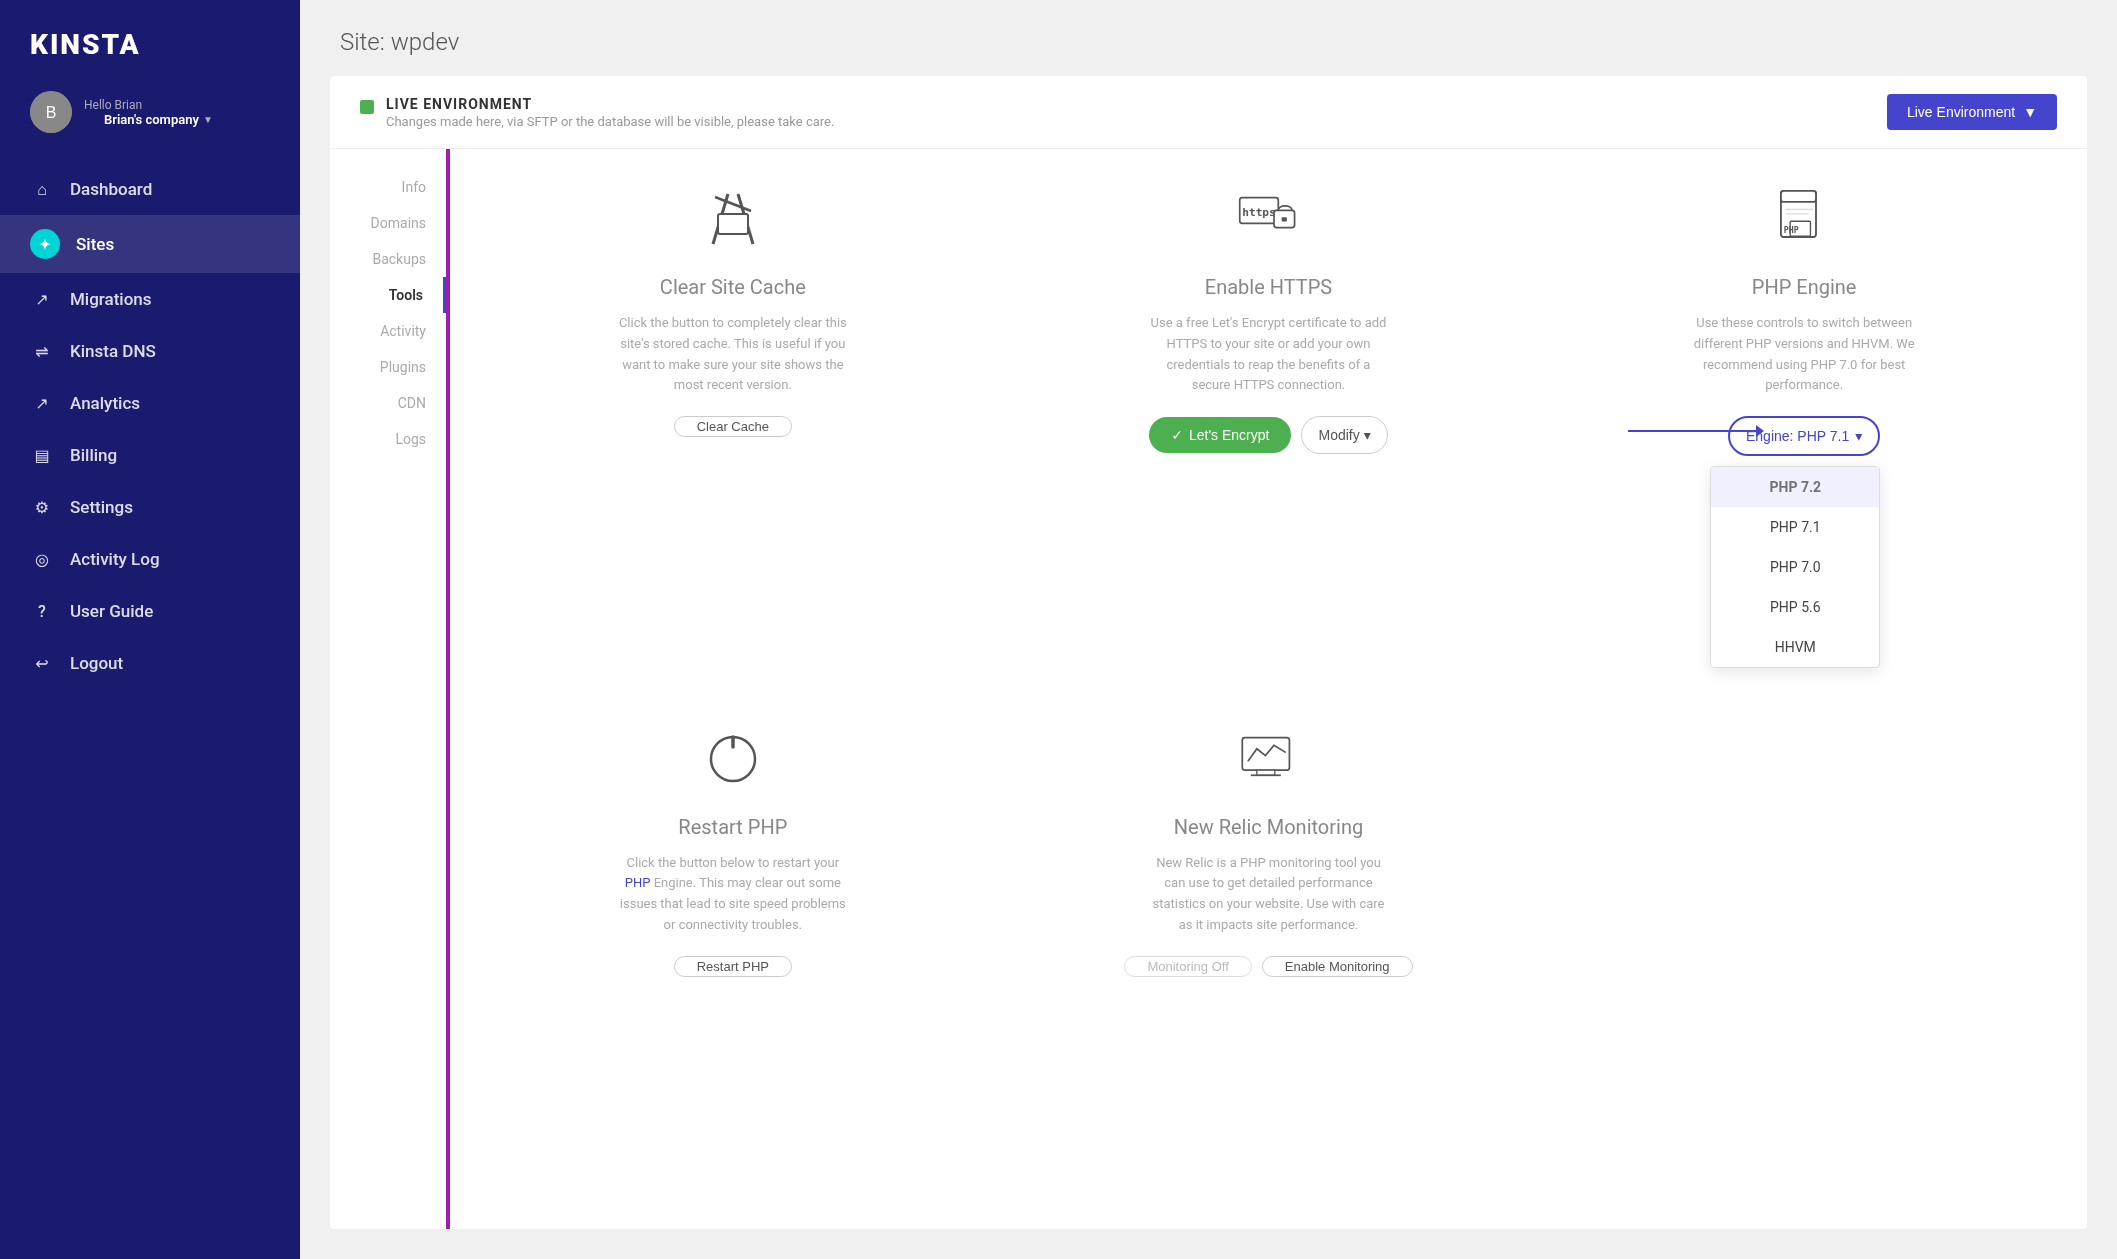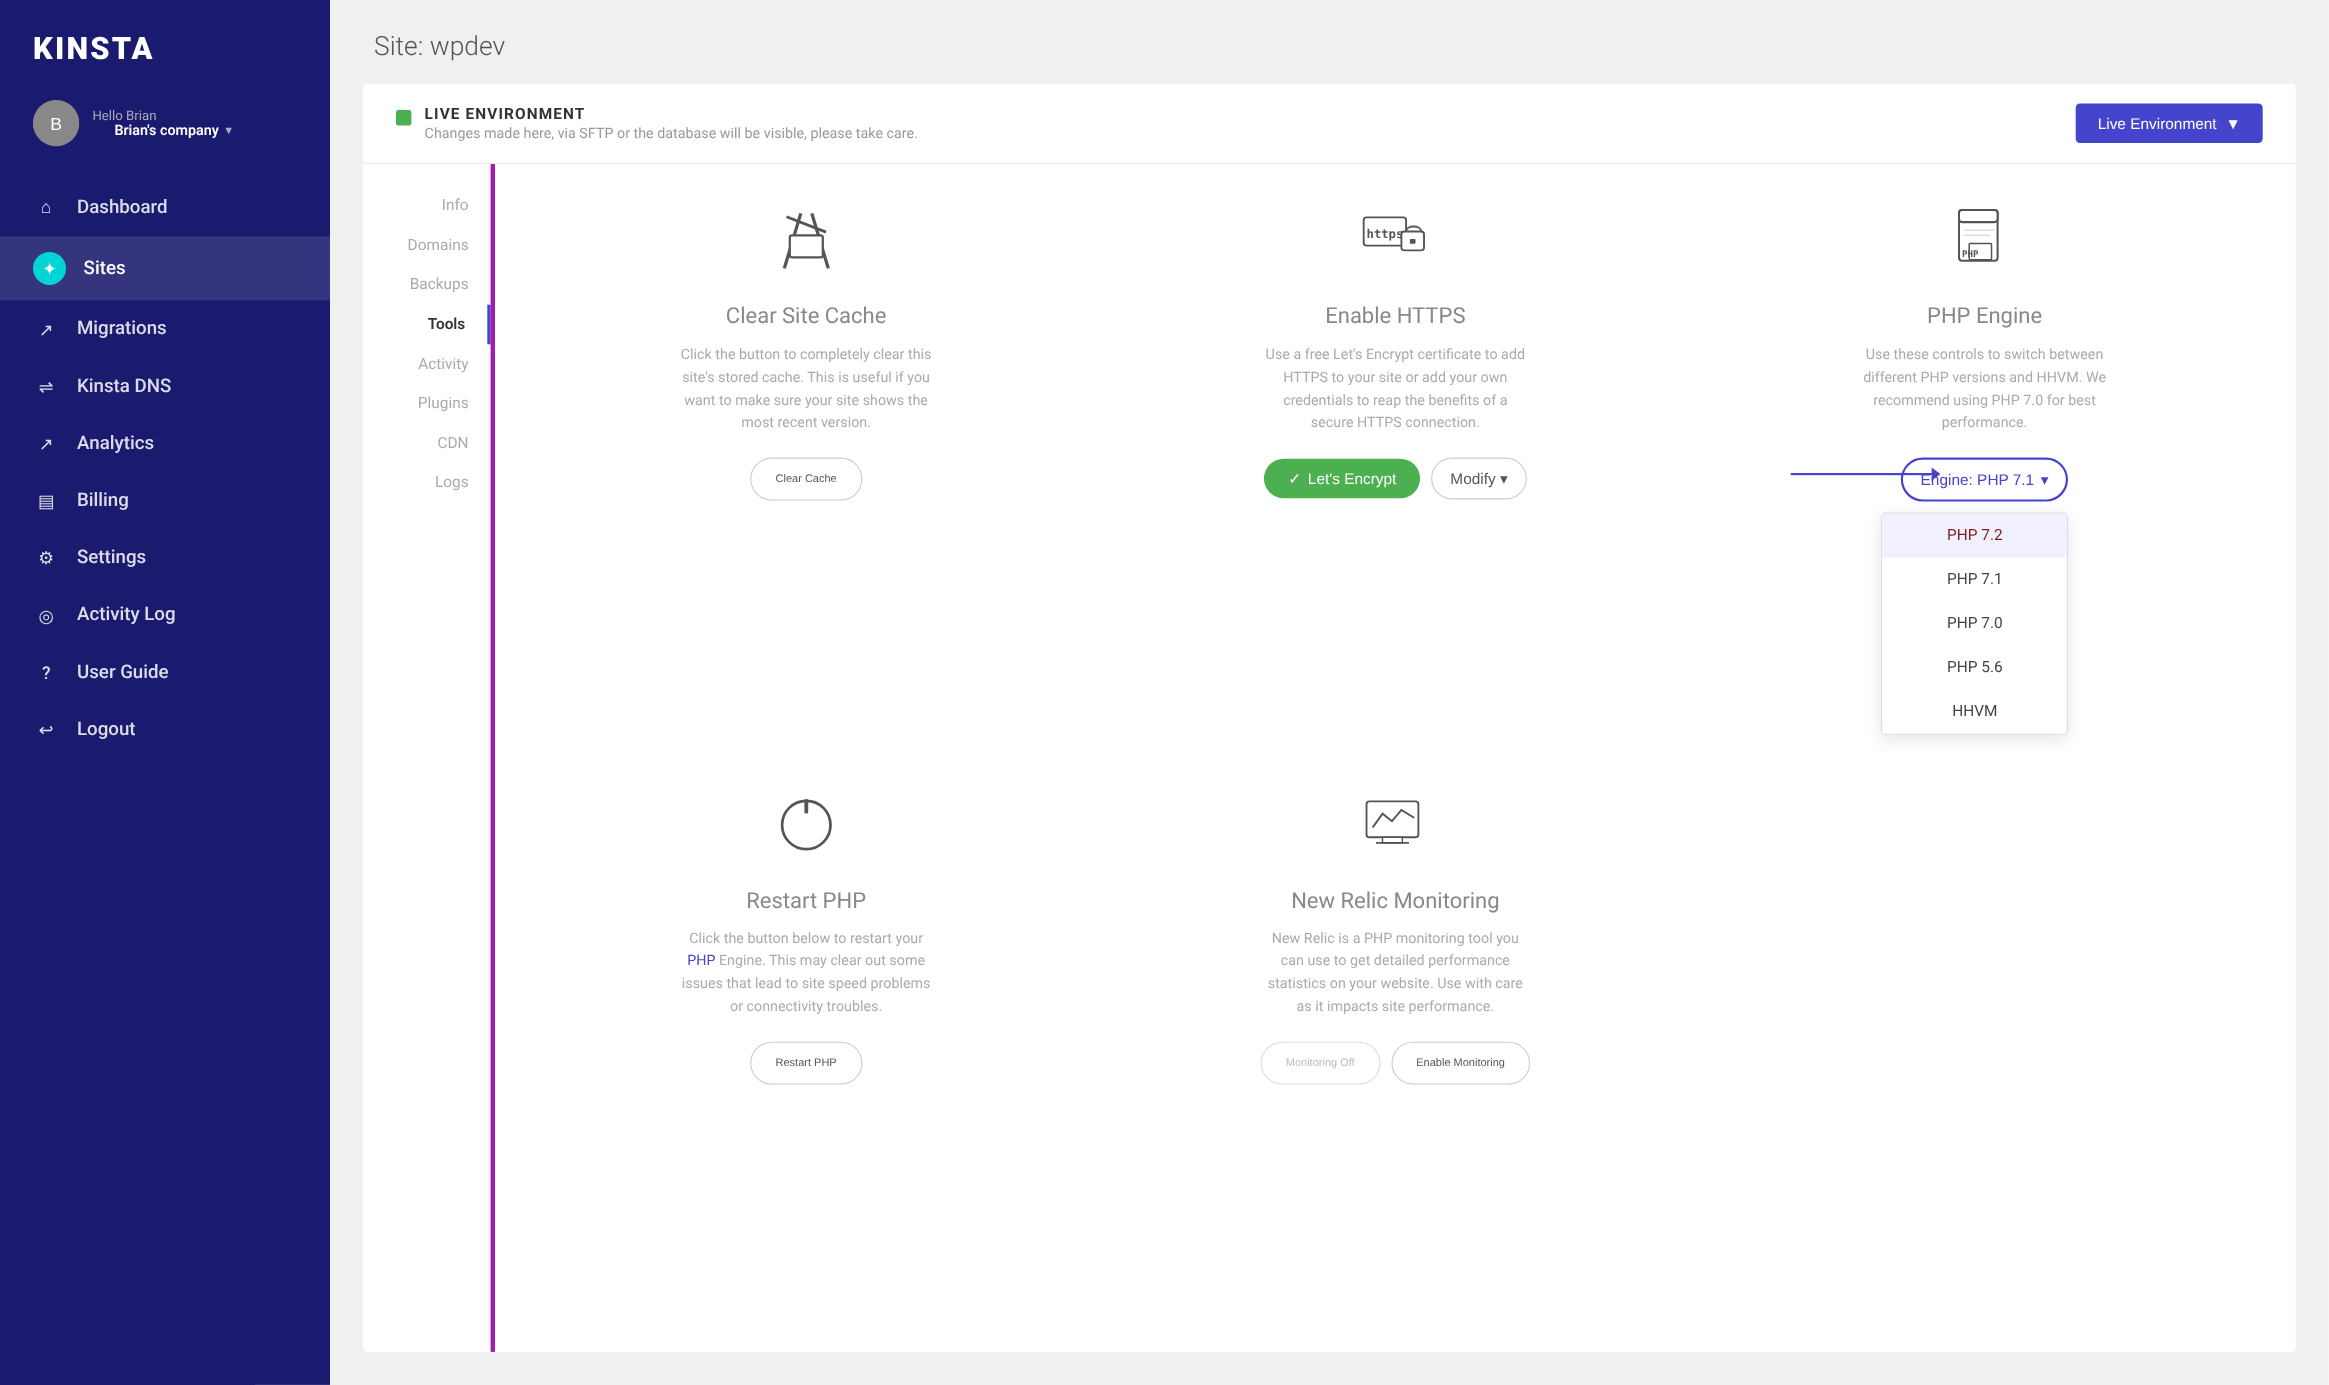--- a/index.html
+++ b/index.html
@@ -198,25 +198,25 @@
       text-decoration: none;
     }
     .tool-actions {
       display: flex;
       gap: 10px;
       align-items: center;
       position: relative;
     }
 
     .btn-outline {
-      padding: 13px 22px;
+      padding: 2px 22px;
       border: 1.5px solid #ccc;
       background: white;
       border-radius: 25px;
-      font-size: 10px;
+      font-size: 13px;
       color: #555;
       cursor: pointer;
     }
     .btn-outline.disabled {
       color: #bbb;
       border-color: #ddd;
       cursor: default;
     }
     .btn-green {
       padding: 10px 22px;
@@ -270,21 +270,21 @@
       z-index: 100;
       min-width: 170px;
       overflow: hidden;
     }
     .php-option {
       padding: 12px 20px;
       font-size: 14px;
       color: #444;
       cursor: pointer;
     }
-    .php-option.selected { background: #f0f0ff; color: #7f1d1d; font-weight: 400; }
+    .php-option.selected { background: #f0f0ff; color: #737373; font-weight: 700; }
   </style>
 </head>
 <body>
 
 <div class="sidebar">
   <div class="sidebar-logo">KINSTA</div>
 
   <div class="sidebar-user">
     <div class="sidebar-avatar">
       <svg width="42" height="42" viewBox="0 0 42 42">

